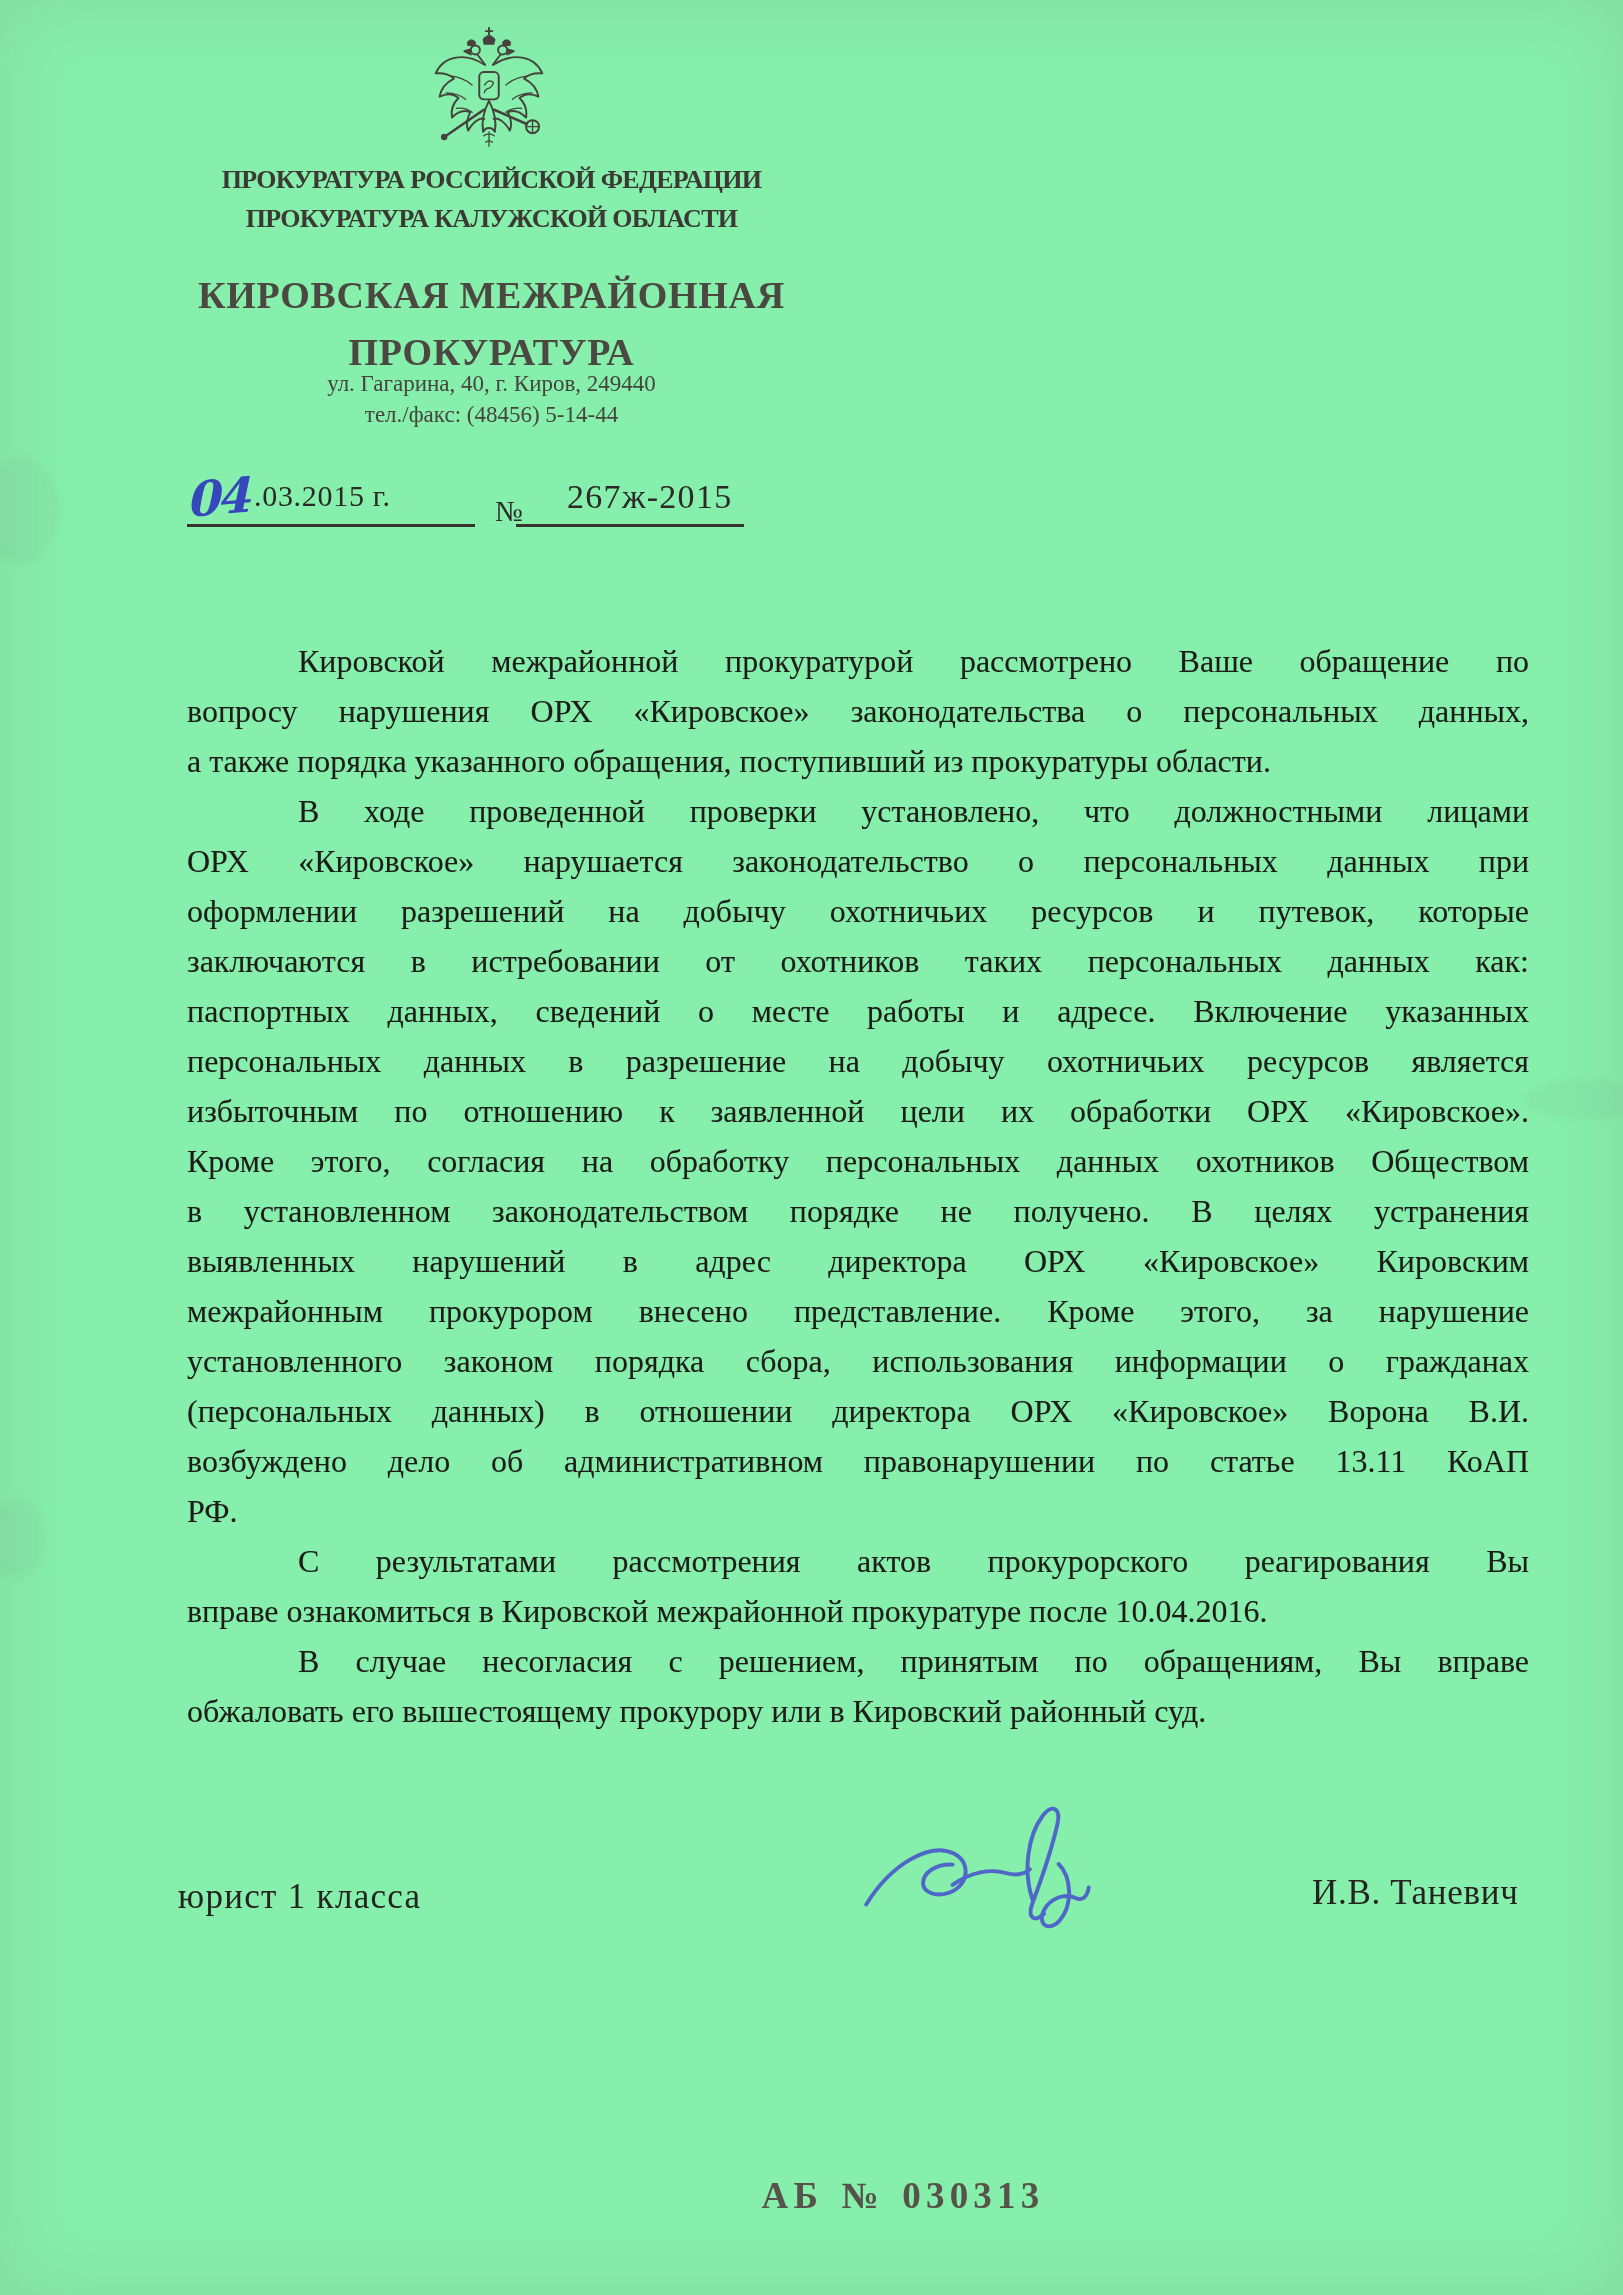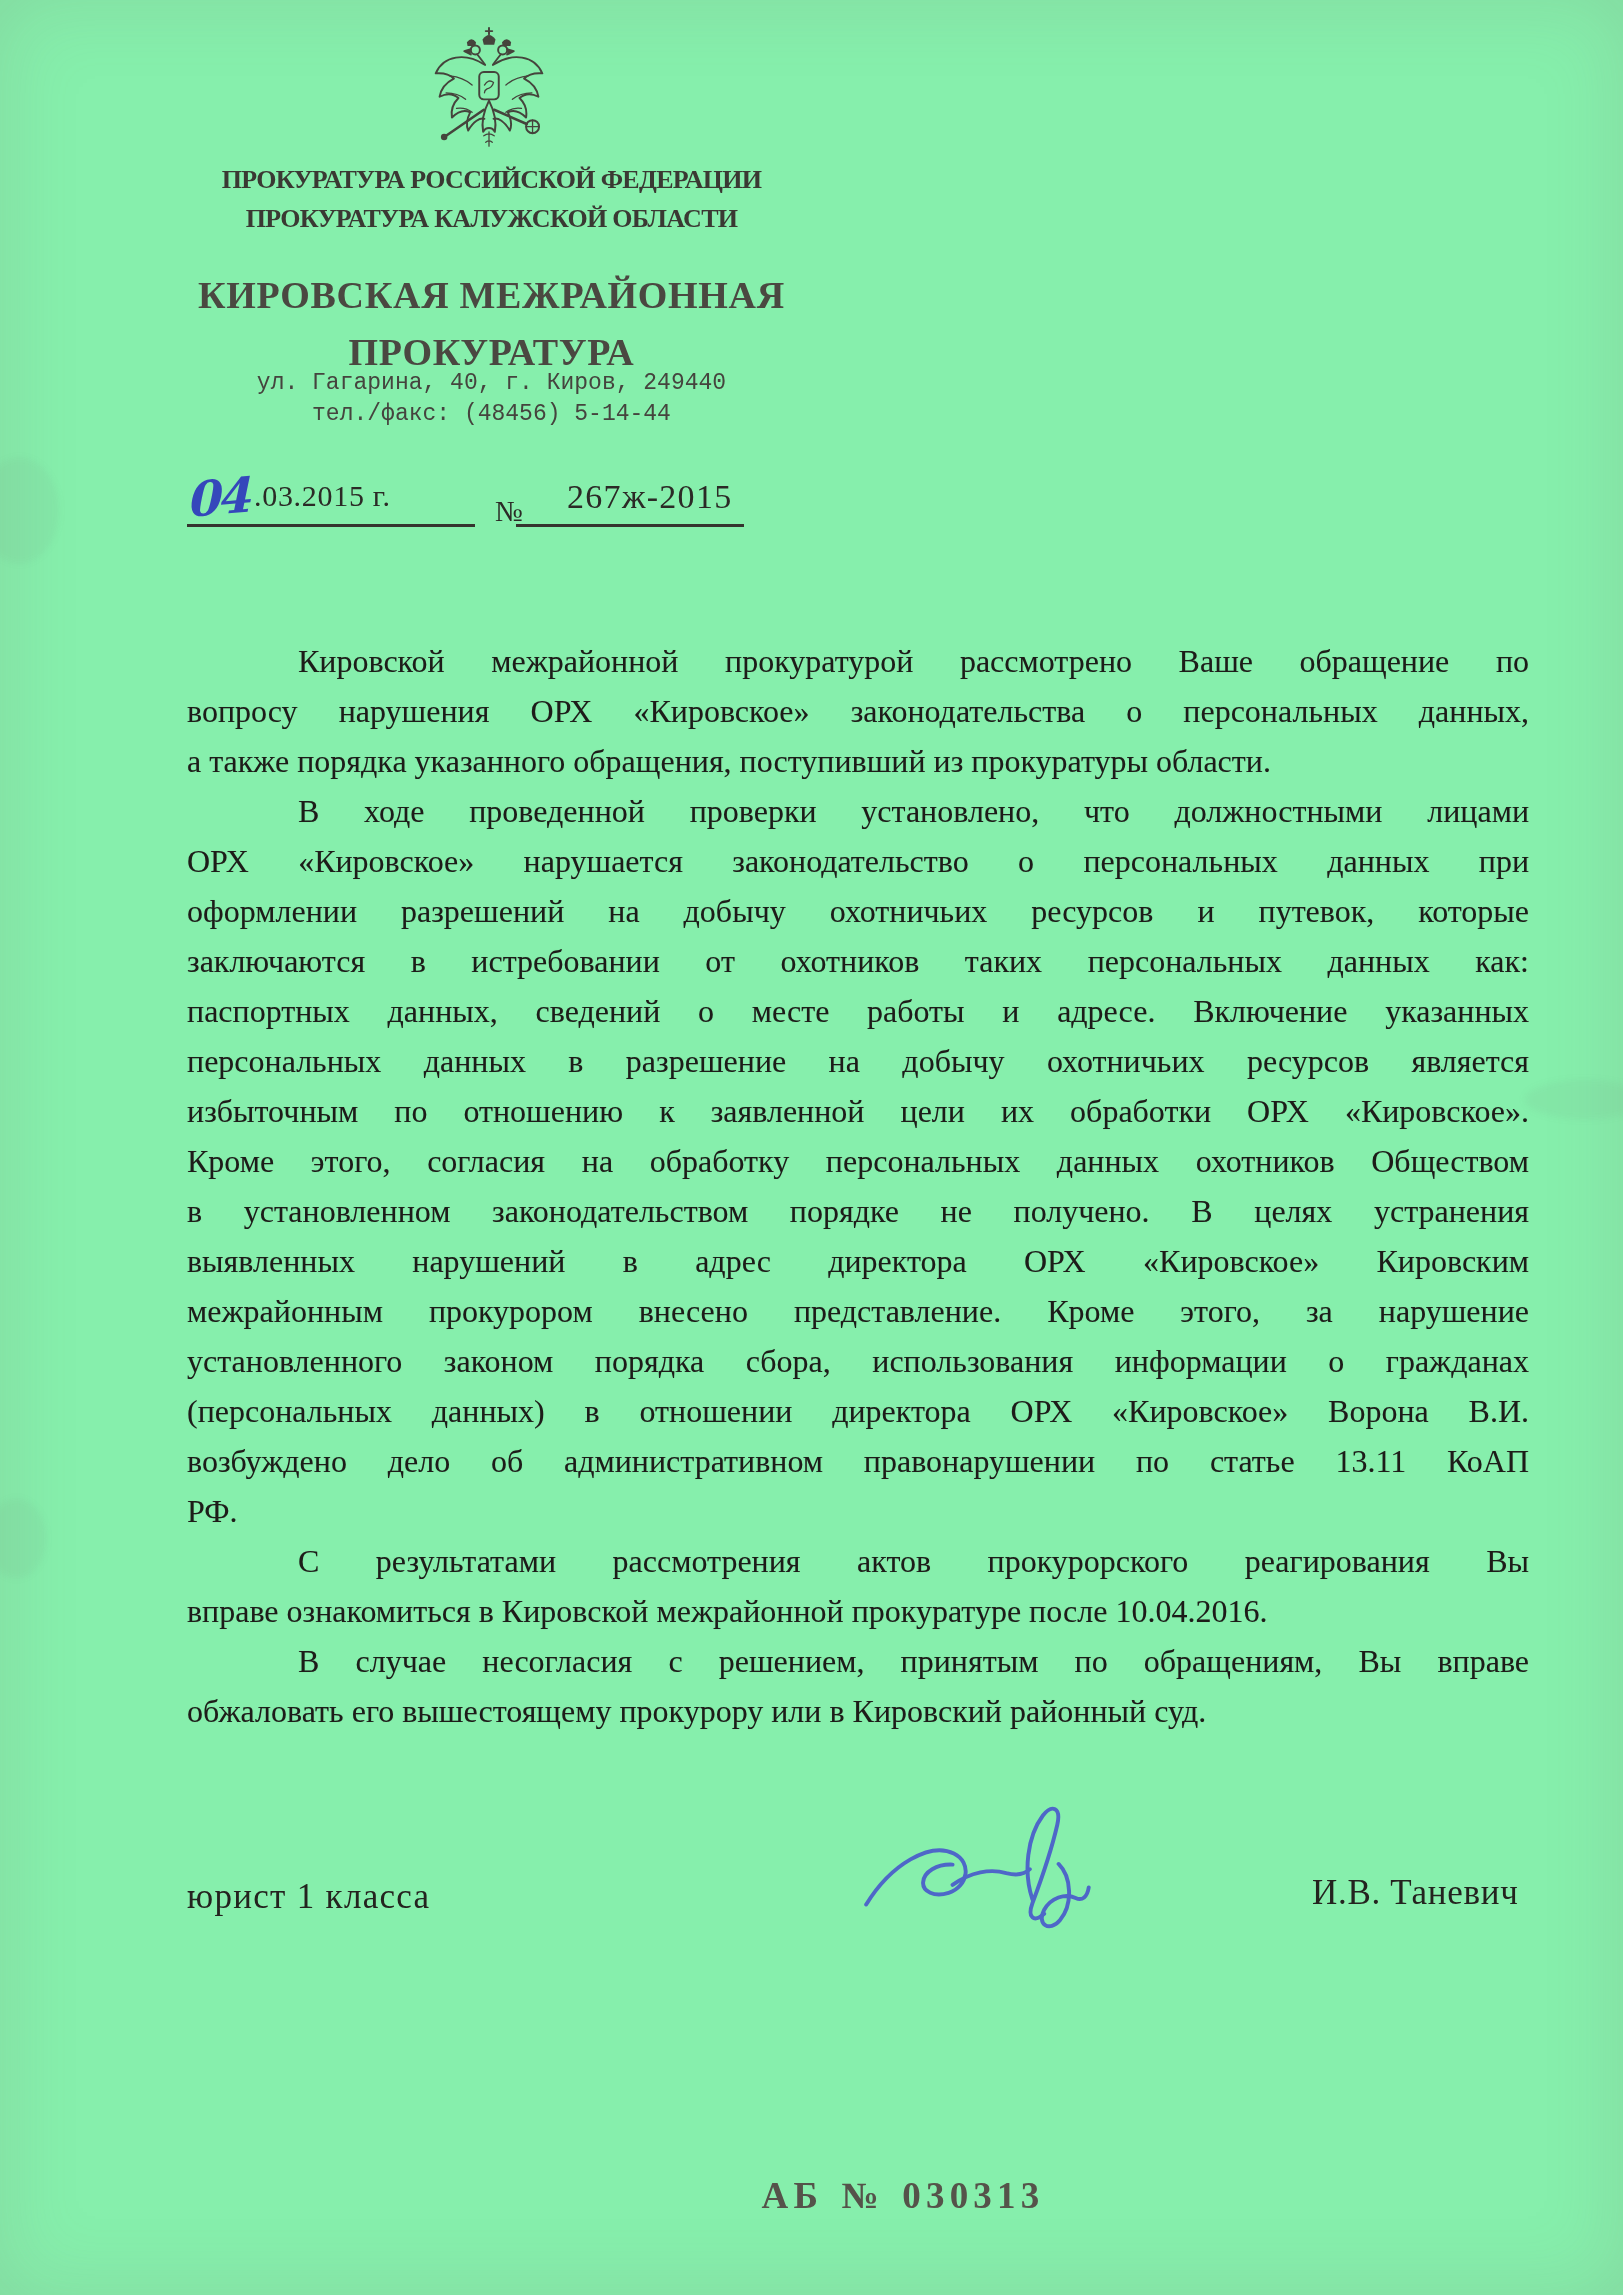--- a/index.html
+++ b/index.html
@@ -30,21 +30,21 @@
   .head-org.l1{top:165px;}
   .head-org.l2{top:204px;}
   .head-office{
     position:absolute;left:187px;width:609px;text-align:center;
     font-weight:bold;color:#4a4841;font-size:38px;line-height:42px;letter-spacing:0.7px;
   }
   .head-office.l1{top:274px;}
   .head-office.l2{top:331px;}
   .head-addr{
     position:absolute;left:187px;width:609px;text-align:center;
-    color:#45443e;font-size:23px;line-height:27.5px;font-family:Liberation Mono, monospace;
+    color:#45443e;font-size:23px;line-height:27.5px;
   }
   .head-addr.l1{top:370px;}
   .head-addr.l2{top:401px;}
 
   
   .date-hand{
     position:absolute;left:190px;top:469px;
     font-family:"DejaVu Serif", serif;font-style:italic;font-weight:bold;
     font-size:48px;color:#3547bb;transform:rotate(-5deg) skewX(-6deg);
     letter-spacing:-2.6px;
@@ -61,21 +61,21 @@
   .bline{
     font-size:32px;line-height:50px;height:50px;white-space:nowrap;
     text-align:justify;text-align-last:justify;
     color:#1d1c19;text-shadow:0 0 0.7px rgba(20,20,20,.25);
   }
   .bline.end{text-align-last:left;}
   .bline.ind{text-indent:111px;}
 
   
   .sig-pos1{position:absolute;left:187px;top:1801px;font-size:35px;color:#24231f;letter-spacing:1.3px;}
-  .sig-pos2{position:absolute;left:187px;top:1877px;font-size:35px;color:#24231f;letter-spacing:1.3px;}
+  .sig-pos2{position:absolute;left:178px;top:1877px;font-size:35px;color:#24231f;letter-spacing:1.3px;}
   .sig-name{position:absolute;left:1312px;top:1873px;font-size:35px;color:#24231f;letter-spacing:0.7px;}
   .signature{position:absolute;left:857px;top:1801px;width:288px;height:141px;}
   .signature svg{width:100%;height:100%;}
 
   
   .form-number{
     position:absolute;left:733px;top:2174px;width:340px;text-align:center;
     font-weight:bold;font-size:37px;color:#55534a;letter-spacing:5.2px;word-spacing:3.9px;
   }
 </style>

